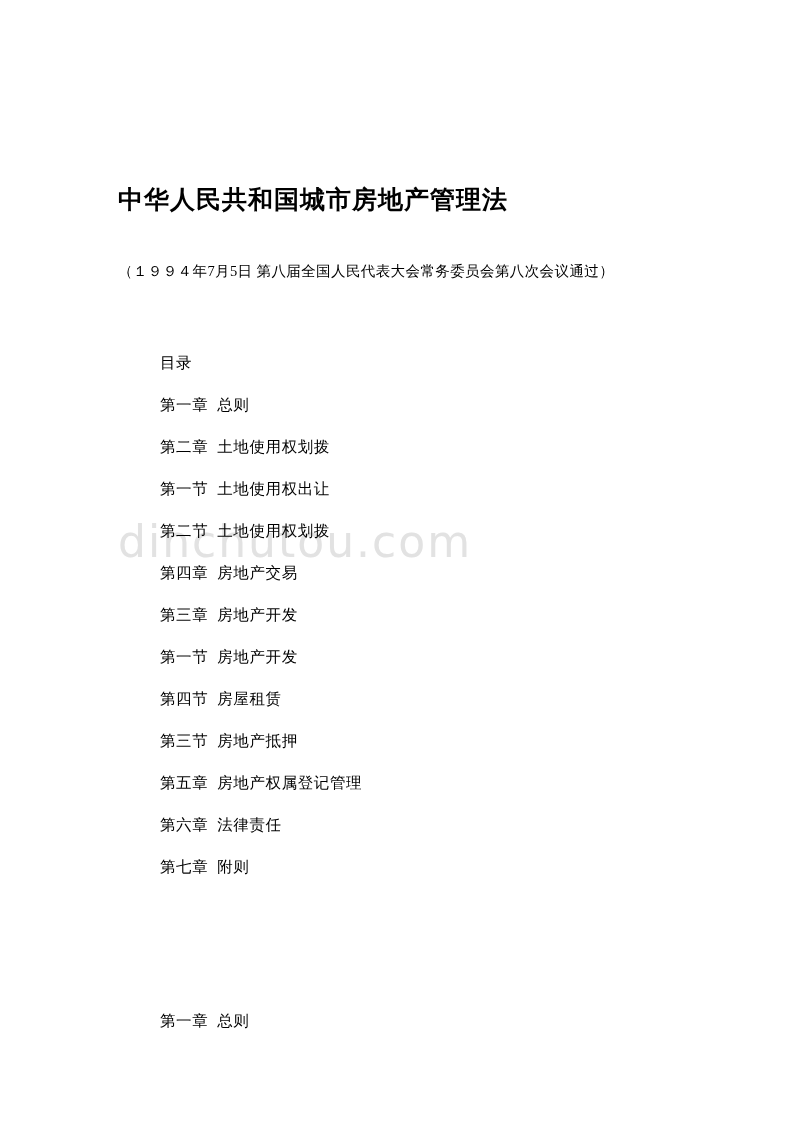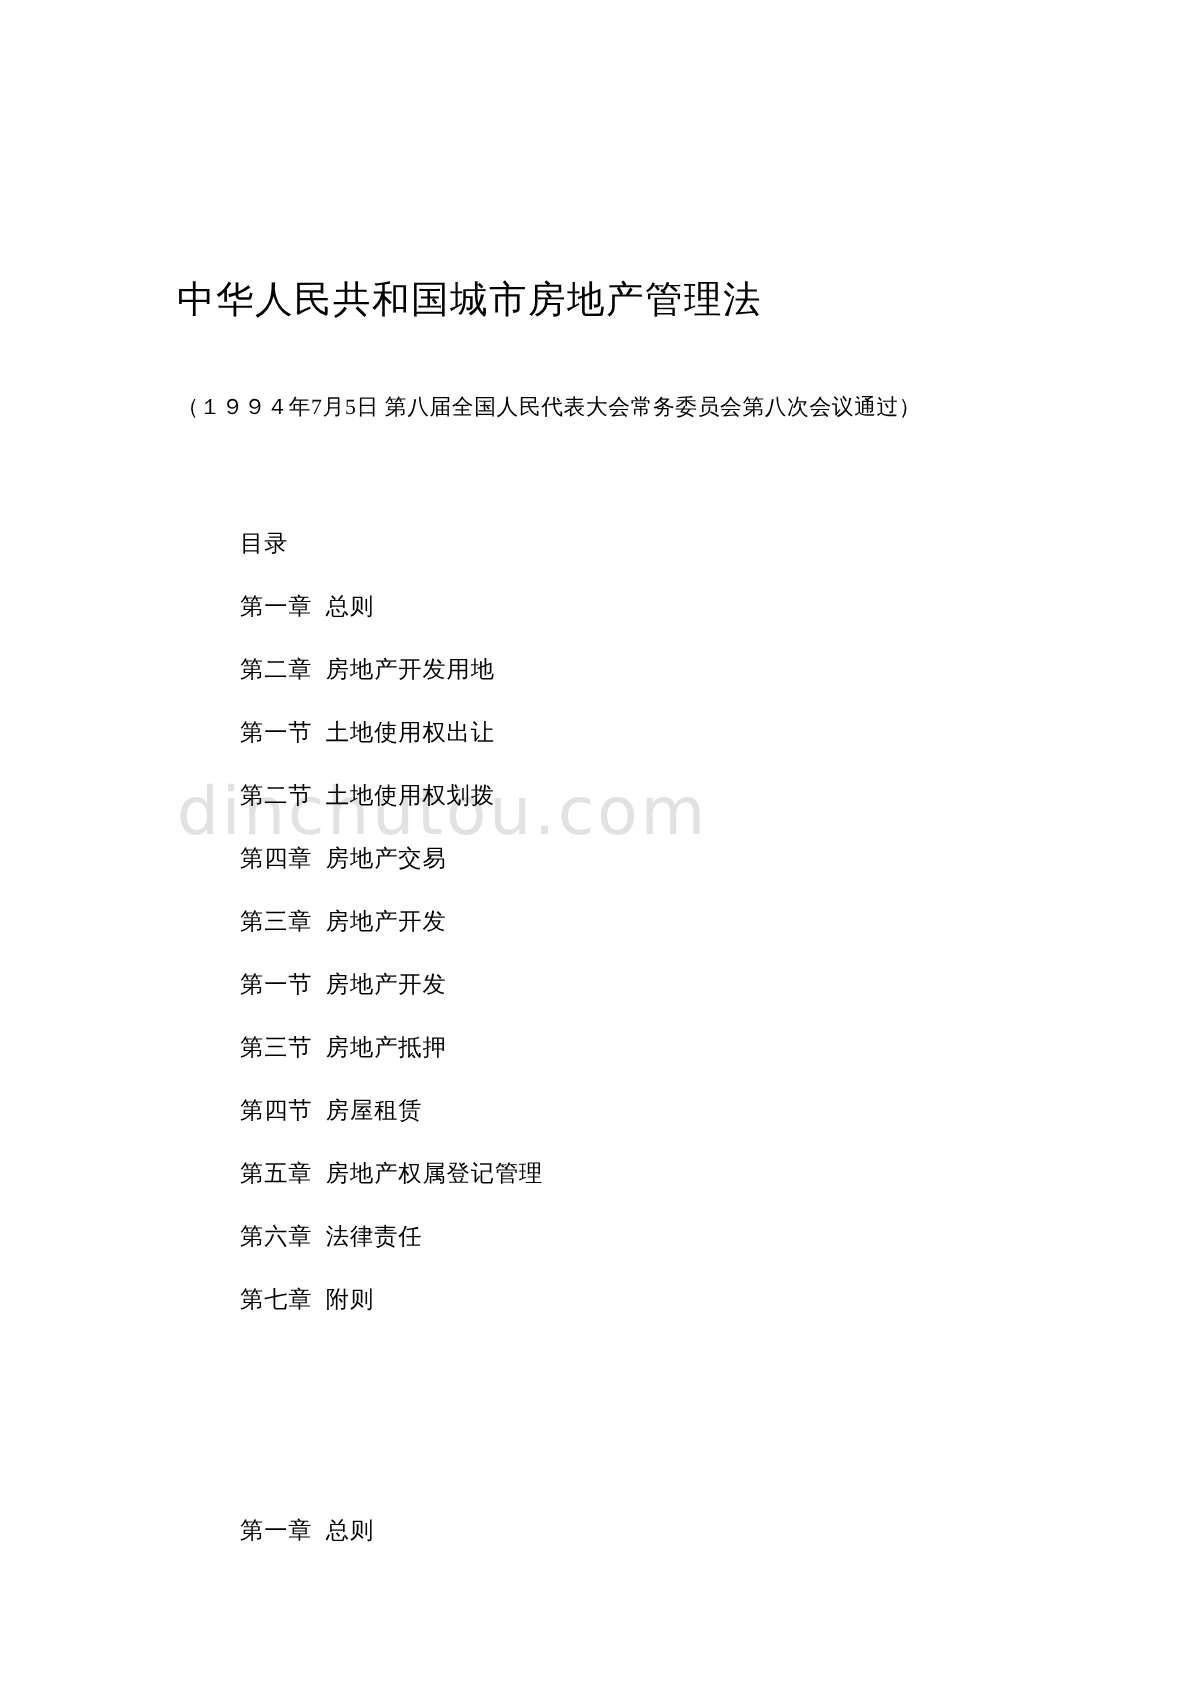--- a/index.html
+++ b/index.html
@@ -33,21 +33,21 @@
   .content {
     position: relative;
     z-index: 1;
     padding: 0;
   }
   .doc-title {
     position: absolute;
     left: 118px;
     top: 152px;
     font-family: "DejaVu Sans", "Liberation Sans", sans-serif;
-    font-weight: normal;
+    font-weight: bold;
     font-size: 25px;
     letter-spacing: 1px;
     white-space: nowrap;
     margin-top: 31px;
   }
   .doc-subtitle {
     position: absolute;
     left: 118px;
     top: 262px;
     font-size: 14.5px;
@@ -85,28 +85,28 @@
 
   <div class="content">
 
     <h1 class="doc-title">中华人民共和国城市房地产管理法</h1>
 
     <div class="doc-subtitle">（１９９４年7月5日 第八届全国人民代表大会常务委员会第八次会议通过）</div>
 
     <div class="toc">
       <div class="toc-line">目录</div>
       <div class="toc-line">第一章  总则</div>
-      <div class="toc-line">第二章  房地产开发用地</div>
+      <div class="toc-line">第二章  土地使用权划拨</div>
       <div class="toc-line">第一节  土地使用权出让</div>
       <div class="toc-line">第二节  土地使用权划拨</div>
       <div class="toc-line">第四章  房地产交易</div>
       <div class="toc-line">第三章  房地产开发</div>
       <div class="toc-line">第一节  房地产开发</div>
+      <div class="toc-line">第四节  房屋租赁</div>
       <div class="toc-line">第三节  房地产抵押</div>
-      <div class="toc-line">第四节  房屋租赁</div>
       <div class="toc-line">第五章  房地产权属登记管理</div>
       <div class="toc-line">第六章  法律责任</div>
       <div class="toc-line">第七章  附则</div>
     </div>
 
     <div class="trailing">第一章  总则</div>
 
   </div>
 </div>
 

